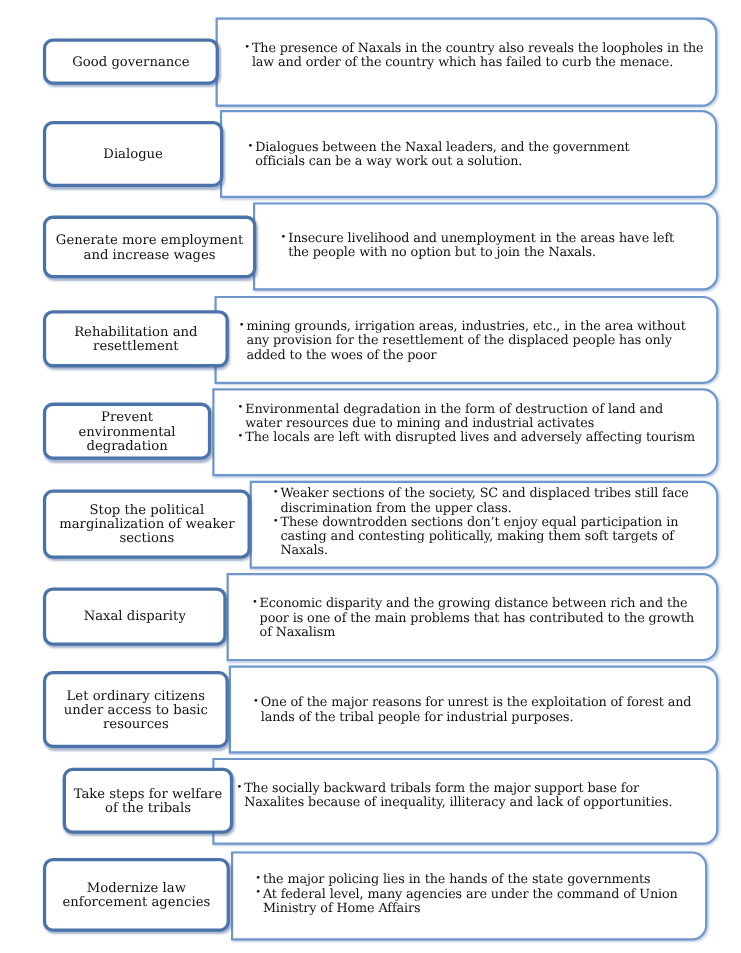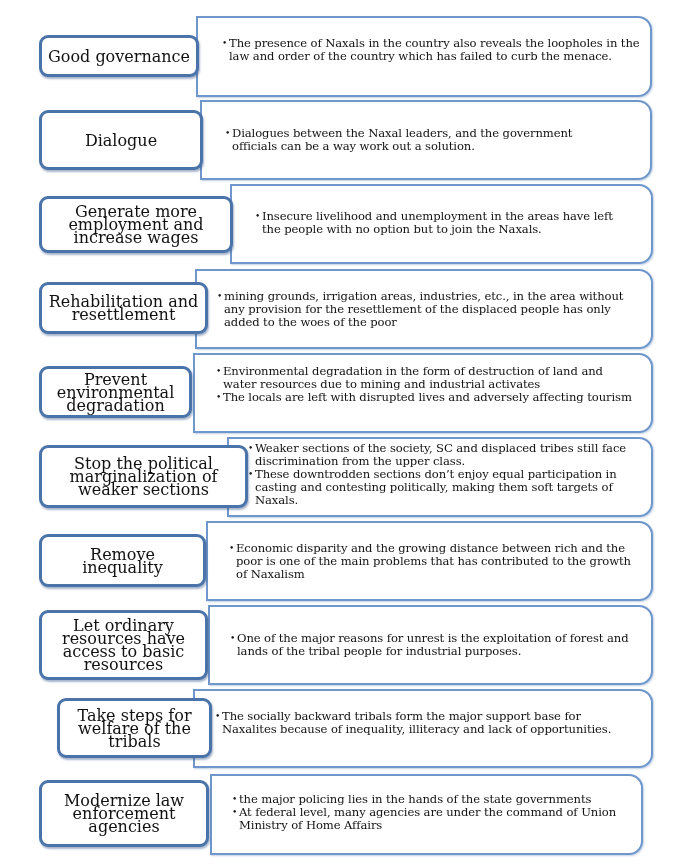--- a/index.html
+++ b/index.html
@@ -36,21 +36,21 @@
   }
   .label-box {
     position: absolute;
     box-sizing: border-box;
     background: #ffffff;
     border: 3px solid #4a73aa;
     border-radius: 9px;
     box-shadow: 1px 2px 2px rgba(60,90,140,0.45);
     display: flex; align-items: center; justify-content: center;
     text-align: center;
-    font-size: 16px;
+    font-size: 12px;
     line-height: 13px;
     padding: 0 6px;
     z-index: 2;
   }
 </style>
 </head>
 <body>
 
 <div class="row">
   <div class="detail-box" style="left:196px; top:16px; width:456px; height:81px;"></div>
@@ -102,42 +102,42 @@
     <span>Prevent environmental degradation</span>
   </div>
 </div>
 
 <div class="row">
   <div class="detail-box" style="left:227px; top:437px; width:426px; height:80px;"></div>
   <ul class="detail-list" style="left:248px; top:442px; width:390px;">
     <li><span class="bullet">•</span><span>Weaker sections of the society, SC and displaced tribes still face discrimination from the upper class.</span></li>
     <li><span class="bullet">•</span><span>These downtrodden sections don’t enjoy equal participation in casting and contesting politically, making them soft targets of Naxals.</span></li>
   </ul>
-  <div class="label-box" style="left:39px; top:445px; width:209px; height:63px;">
+  <div class="label-box" style="left:39px; top:445px; width:189px; height:63px;">
     <span>Stop the political marginalization of weaker sections</span>
   </div>
 </div>
 
 <div class="row">
   <div class="detail-box" style="left:206px; top:521px; width:447px; height:80px;"></div>
   <ul class="detail-list" style="left:229px; top:542px; width:410px;">
     <li><span class="bullet">•</span><span>Economic disparity and the growing distance between rich and the poor is one of the main problems that has contributed to the growth of Naxalism</span></li>
   </ul>
   <div class="label-box" style="left:39px; top:534px; width:167px; height:53px;">
-    <span>Remove inequality</span>
+    <span>Naxal disparity</span>
   </div>
 </div>
 
 <div class="row">
   <div class="detail-box" style="left:208px; top:605px; width:445px; height:80px;"></div>
   <ul class="detail-list" style="left:230px; top:632px; width:410px;">
     <li><span class="bullet">•</span><span>One of the major reasons for unrest is the exploitation of forest and lands of the tribal people for industrial purposes.</span></li>
   </ul>
   <div class="label-box" style="left:39px; top:610px; width:169px; height:70px;">
-    <span>Let ordinary resources have access to basic resources</span>
+    <span>Let ordinary citizens under access to basic resources</span>
   </div>
 </div>
 
 <div class="row">
   <div class="detail-box" style="left:193px; top:689px; width:460px; height:79px;"></div>
   <ul class="detail-list" style="left:215px; top:710px; width:420px;">
     <li><span class="bullet">•</span><span>The socially backward tribals form the major support base for Naxalites because of inequality, illiteracy and lack of opportunities.</span></li>
   </ul>
   <div class="label-box" style="left:39px; top:698px; width:155px; height:60px;margin-left:18px;">
     <span>Take steps for welfare of the tribals</span>

